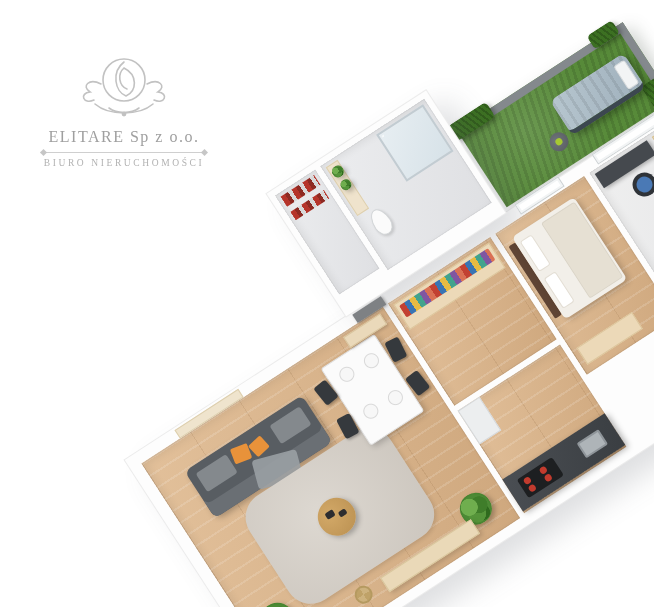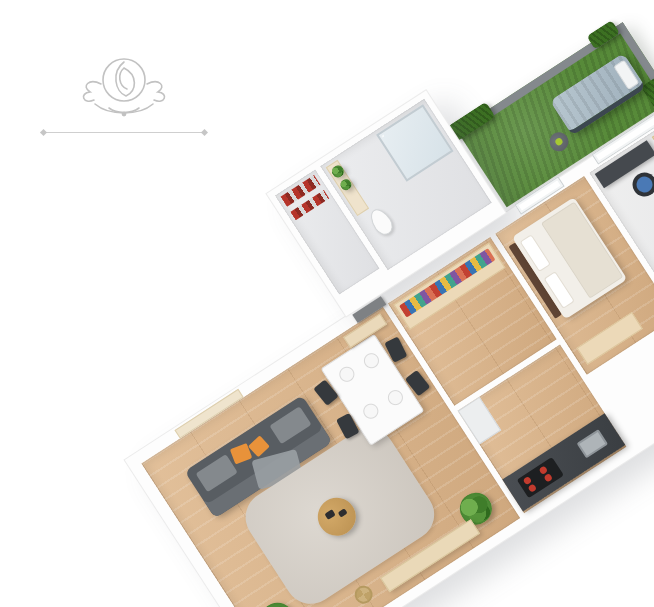--- a/index.html
+++ b/index.html
@@ -127,21 +127,23 @@
       <g fill="none" stroke="#c2c2c2" stroke-width="1.6" stroke-linecap="round">
         <circle cx="59" cy="32" r="21"></circle>
         <path d="M59 14 C 46 24, 50 44, 61 48 C 72 43, 73 27, 59 20 C 52 26, 54 38, 62 41"></path>
         <path d="M36 36 C 24 30, 16 38, 25 44 C 14 45, 18 57, 29 52"></path>
         <path d="M82 36 C 94 30, 102 38, 93 44 C 104 45, 100 57, 89 52"></path>
         <path d="M30 56 C 44 68, 74 68, 88 56"></path>
         <path d="M44 60 C 52 66, 66 66, 74 60"></path>
         <circle cx="59" cy="66" r="1.6" fill="#c2c2c2"></circle>
       </g>
     </svg>
+    <div class="logo-title">ELITARE Sp z o.o.</div>
     <div class="logo-divider"></div>
+    <div class="logo-sub">BIURO NIERUCHOMOŚCI</div>
   </div>
 
   <svg class="compass" viewBox="-50 -50 100 100">
     <line x1="-47" y1="13" x2="47" y2="-8" stroke="#7d7d7d" stroke-width="2.4"></line>
     <line x1="-13" y1="45" x2="12" y2="-46" stroke="#7d7d7d" stroke-width="2.4"></line>
     <circle cx="0" cy="0" r="25" fill="none" stroke="#7d7d7d" stroke-width="3"></circle>
     <polygon points="9,-44 -9,7 5,4" fill="#6e6e6e"></polygon>
   </svg>
 
   <div class="plan">

